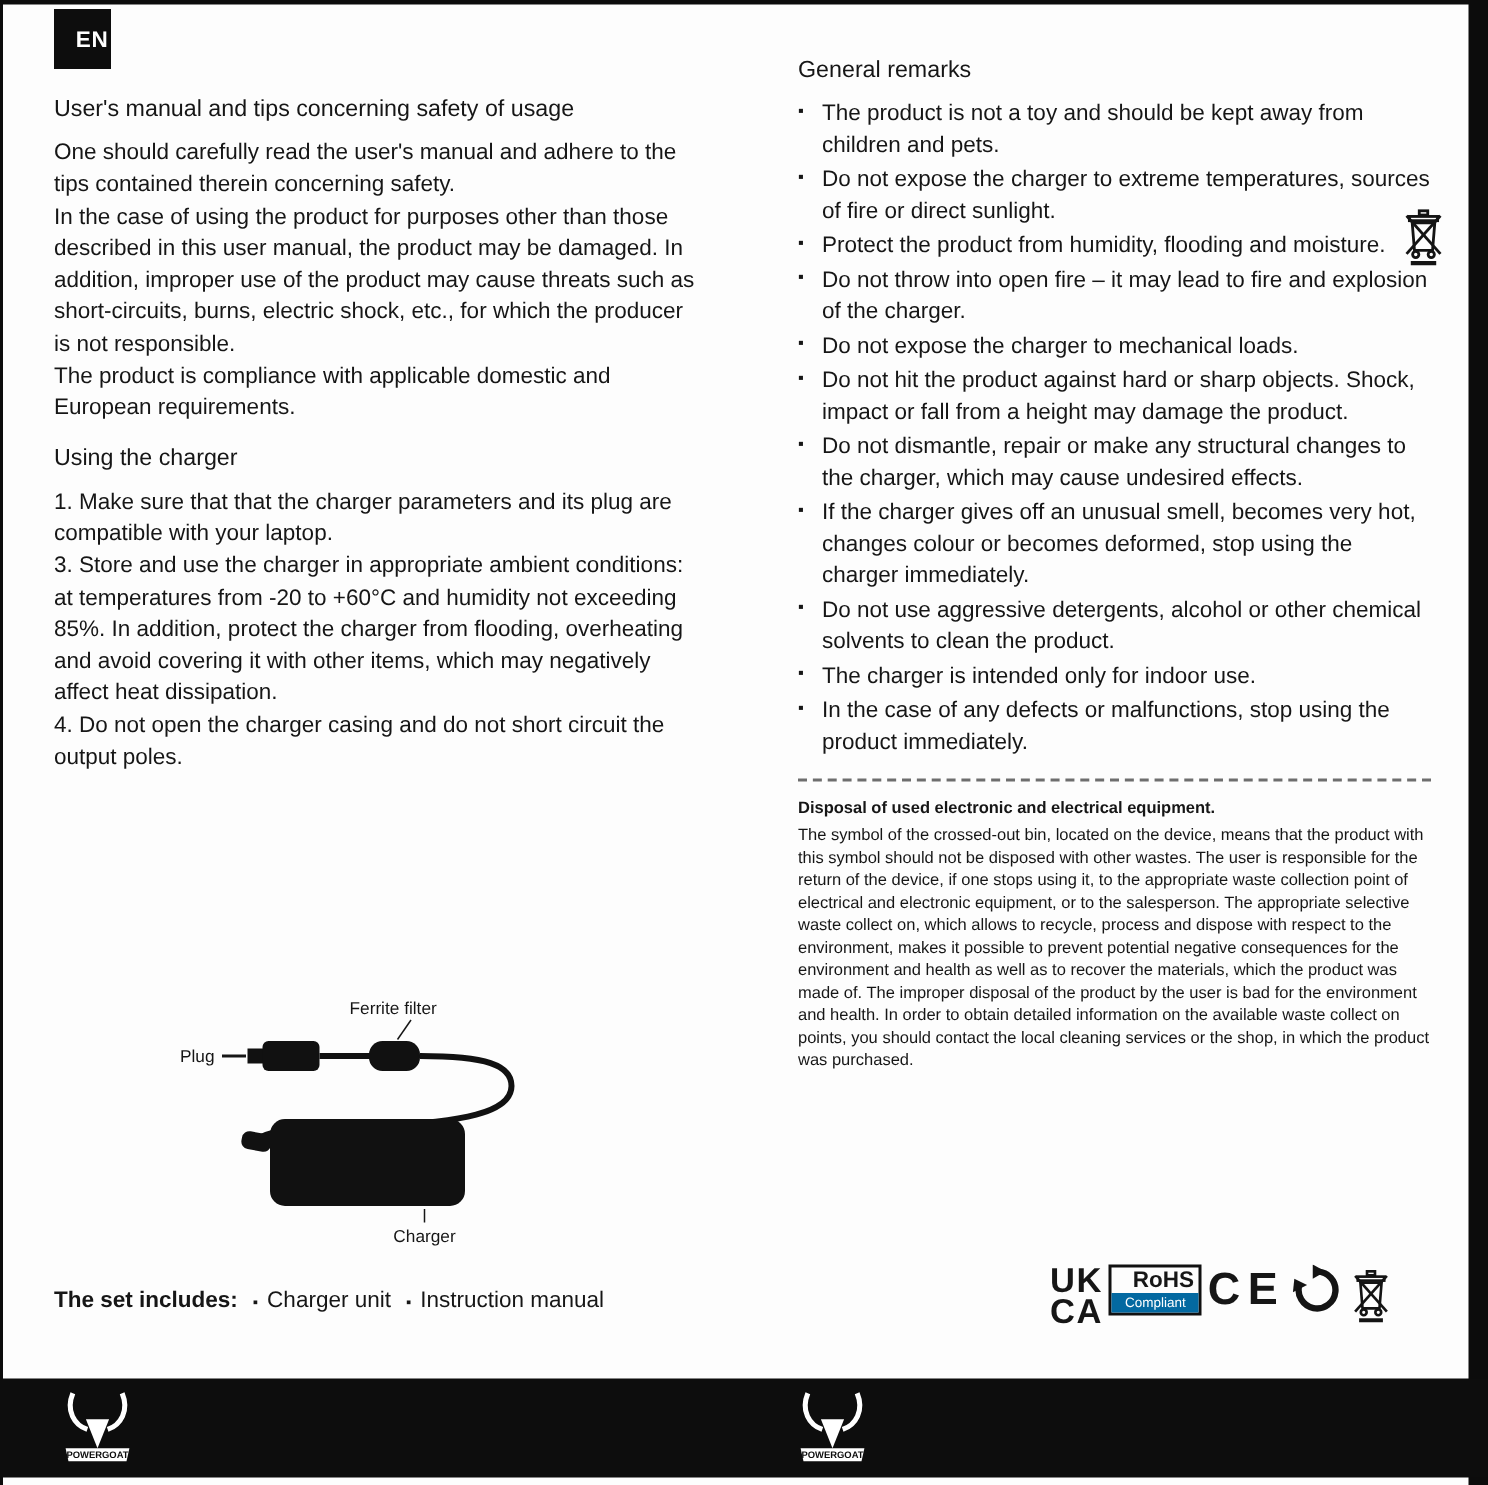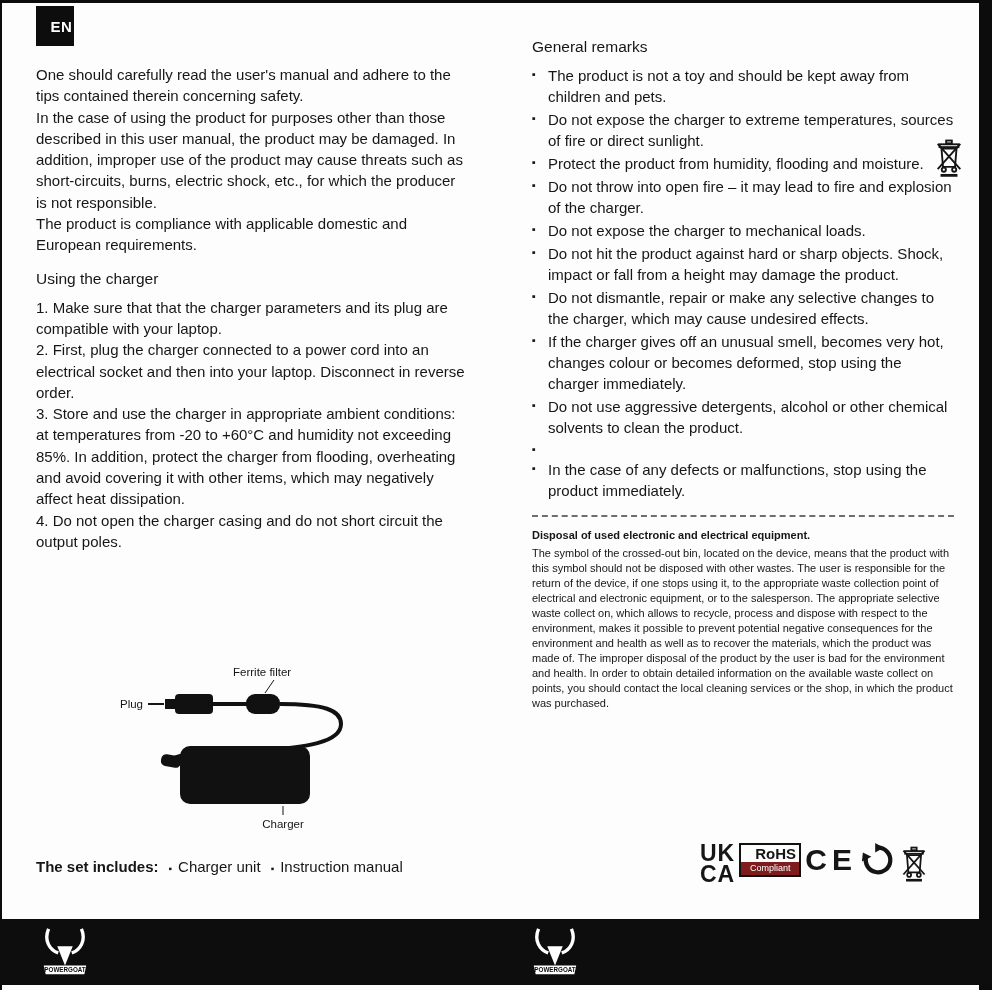--- a/index.html
+++ b/index.html
@@ -44,47 +44,47 @@
   .set-includes .item { display:flex; gap:6px; align-items:baseline; }
   .set-includes .marker { font-size:10px; }
   
   .marks {
     position:absolute; left:700px; top:843px; width:266px; height:52px;
     display:flex; align-items:flex-start; gap:4px;
   }
   .ukca { font-weight:bold; font-size:23px; line-height:.92; letter-spacing:1px; }
   .rohs { border:2px solid #111; width:62px; text-align:center; }
   .rohs .rohs-top { font-weight:bold; font-size:15px; padding:0 14px; }
-  .rohs .rohs-bot { background:#7f1d1d; color:#fff; font-size:9px; padding:1px 2px 2px; }
+  .rohs .rohs-bot { background:#0369a1; color:#fff; font-size:9px; padding:1px 2px 2px; }
   .ce { font-weight:bold; font-size:30px; letter-spacing:5px; }
   
   .footer-band { position:absolute; left:0; right:0; top:919px; height:66px; background:#0d0d0d; }
   .logo { position:absolute; top:4px; width:58px; height:58px; }
   .logo-1 { left:36px; } .logo-2 { left:526px; }
   .bin-top { position:absolute; left:933px; top:136px; width:32px; height:42px; }
 </style>
 </head>
 <body>
 
 <div class="page">
   <div class="edge-top"></div>
   <div class="edge-left"></div>
   <div class="edge-right"></div>
 
   <div class="lang-badge">EN</div>
 
   <div class="col col-left">
+    <h2>User's manual and tips concerning safety of usage</h2>
     <p class="body prelines">One should carefully read the user's manual and adhere to the tips contained therein concerning safety.
 In the case of using the product for purposes other than those described in this user manual, the product may be damaged. In addition, improper use of the product may cause threats such as short-circuits, burns, electric shock, etc., for which the producer is not responsible.
 The product is compliance with applicable domestic and European requirements.</p>
 
     <h2>Using the charger</h2>
     <div class="steps">
       <p class="step">1. Make sure that that the charger parameters and its plug are compatible with your laptop.</p>
-      <p class="step">2. First, plug the charger connected to a power cord into an electrical socket and then into your laptop. Disconnect in reverse order.</p>
       <p class="step">3. Store and use the charger in appropriate ambient conditions: at temperatures from -20 to +60°C and humidity not exceeding 85%. In addition, protect the charger from flooding, overheating and avoid covering it with other items, which may negatively affect heat dissipation.</p>
       <p class="step">4. Do not open the charger casing and do not short circuit the output poles.</p>
     </div>
 
   </div>
 
   <div class="diagram">
     <svg viewBox="0 0 440 180" width="440" height="180">
       <text x="197" y="16" font-size="11.5" fill="#161616">Ferrite filter</text>
       <line x1="238" y1="20" x2="229" y2="33" stroke="#161616" stroke-width="1"></line>
@@ -139,32 +139,33 @@
       <div class="b-row">
           <span class="marker">▪</span>
           <span>Do not expose the charger to mechanical loads.</span>
         </div>
       <div class="b-row">
           <span class="marker">▪</span>
           <span>Do not hit the product against hard or sharp objects. Shock, impact or fall from a height may damage the product.</span>
         </div>
       <div class="b-row">
           <span class="marker">▪</span>
-          <span>Do not dismantle, repair or make any selective changes to the charger, which may cause undesired effects.</span>
+          <span>Do not dismantle, repair or make any structural changes to the charger, which may cause undesired effects.</span>
         </div>
       <div class="b-row">
           <span class="marker">▪</span>
           <span>If the charger gives off an unusual smell, becomes very hot, changes colour or becomes deformed, stop using the charger immediately.</span>
         </div>
       <div class="b-row">
           <span class="marker">▪</span>
           <span>Do not use aggressive detergents, alcohol or other chemical solvents to clean the product.</span>
         </div>
       <div class="b-row">
           <span class="marker">▪</span>
+          <span>The charger is intended only for indoor use.</span>
         </div>
       <div class="b-row">
           <span class="marker">▪</span>
           <span>In the case of any defects or malfunctions, stop using the product immediately.</span>
         </div>
     </div>
 
     <div class="dashes"></div>
 
     <h3 class="fine-head">Disposal of used electronic and electrical equipment.</h3>

